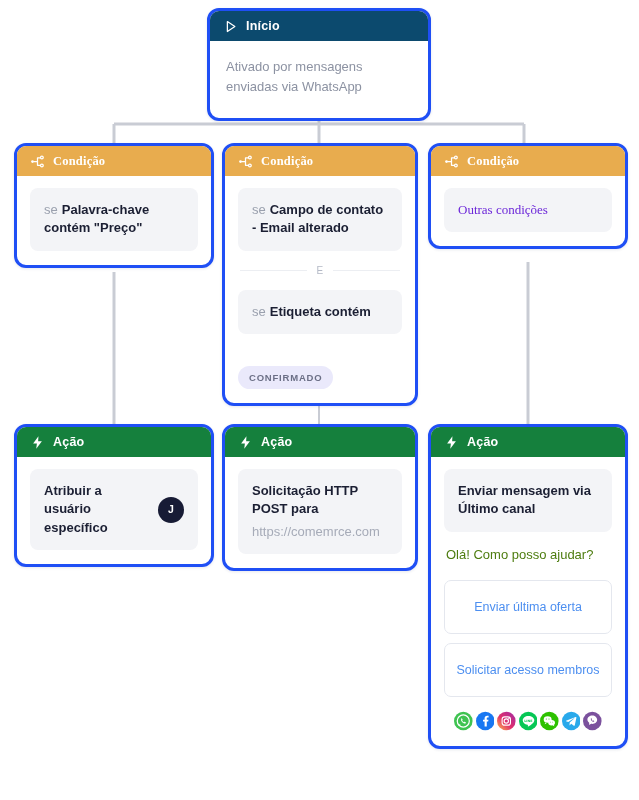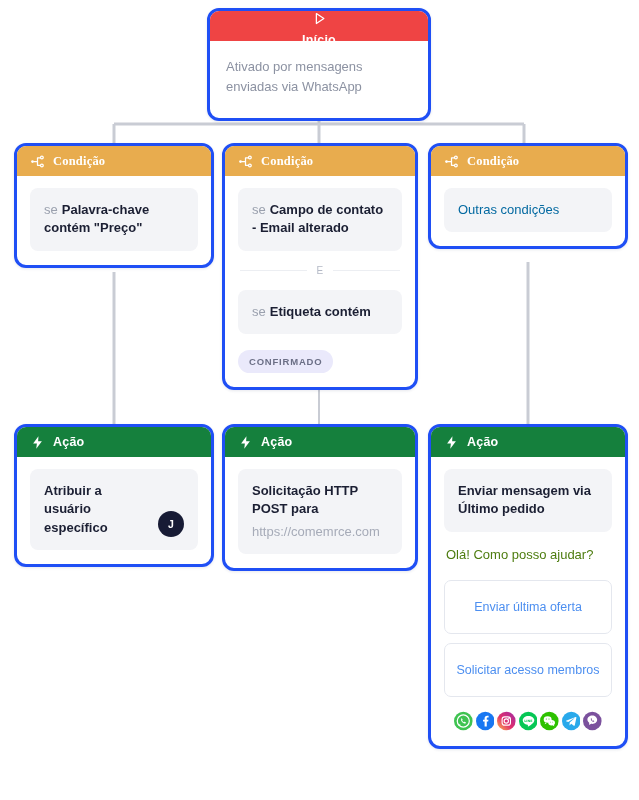--- a/index.html
+++ b/index.html
@@ -33,41 +33,41 @@
     height: 30px;
     display: flex;
     align-items: center;
     gap: 8px;
     padding: 0 13px;
     color: #ffffff;
     font-size: 12.5px;
     font-weight: 700;
     letter-spacing: .2px;
   }
-  .hdr-start     { background: #ef4444; flex-direction: column; }
+  .hdr-start     { background: #0c4a6e; }
   .hdr-condition { background: #e8ac4e; font-family: Liberation Serif, serif; }
   .hdr-action    { background: #15803d; }
 
   .hdr-icon { width: 15px; height: 15px; display: block; flex: 0 0 auto; }
   .hdr-label { line-height: 1; }
 
   .node-body { padding: 12px 13px 14px 13px; }
 
   
   .chip {
     background: #f3f4f7;
     border-radius: 8px;
     padding: 13px 14px;
     font-size: 13px;
     line-height: 1.42;
     color: #1b1f33;
     font-weight: 700;
   }
   .chip .se { color: #9aa0ae; font-weight: 400; margin-right: 4px; }
-  .chip.muted { color: #0369a1; font-weight: 400; }
+  .chip.muted { color: #6d28d9; font-weight: 400; font-family: Liberation Serif, serif; }
   .chip .url { color: #a6abb8; font-weight: 400; display: block; margin-top: 4px; }
 
   .plain-text {
     font-size: 13px;
     line-height: 1.45;
     color: #4d7c0f;
     padding: 13px 14px 2px 14px;
   }
 
   
@@ -96,38 +96,38 @@
   .and-divider::before,
   .and-divider::after {
     content: "";
     flex: 1;
     height: 1px;
     background: #eceef2;
   }
 
   .tag-badge {
     display: inline-block;
-    margin-top: 16px;
+    margin-top: 32px;
     background: #eae9fb;
     color: #6b6f86;
     font-size: 9.5px;
     font-weight: 700;
     letter-spacing: .8px;
     padding: 6px 11px;
     border-radius: 999px;
   }
 
   
   #node-act-1 { left: 14px;  top: 424px; width: 200px; }
   #node-act-2 { left: 222px; top: 424px; width: 196px; }
   #node-act-3 { left: 428px; top: 424px; width: 200px; }
 
   .assign-row {
     display: flex;
-    align-items: flex-end;
+    align-items: center;
     justify-content: space-between;
     gap: 20px;
   }
   .assign-row .label { font-size: 13px; font-weight: 700; color: #1b1f33; line-height: 1.42; }
   .avatar {
     width: 26px; height: 26px; flex: 0 0 auto;
     border-radius: 50%;
     background: #171b35;
     color: #ffffff;
     font-size: 10.5px;
@@ -285,21 +285,21 @@
   </div>
 
   <div class="node" id="node-act-3">
     <div class="node-header hdr-action">
       <svg class="hdr-icon" viewBox="0 0 24 24">
         <path d="M13.5 2 L5 13.5 H11 L10 22 L19 10 H13 Z" fill="#ffffff"></path>
       </svg>
       <span class="hdr-label">Ação</span>
     </div>
     <div class="node-body" style="padding:12px 13px 10px 13px;">
-      <div class="chip">Enviar mensagem via Último pedido</div>
+      <div class="chip">Enviar mensagem via Último canal</div>
       <div class="plain-text" style="padding:14px 2px 6px 2px;">Olá! Como posso ajudar?</div>
 
       <button class="reply-btn">Enviar última oferta</button>
       <button class="reply-btn">Solicitar acesso membros</button>
 
       <div class="social-bar">
 
         <svg class="social-ico" viewBox="0 0 40 40">
           <circle cx="20" cy="20" r="20" fill="#3fc351"></circle>
           <circle cx="20" cy="20" r="13" fill="none" stroke="#ffffff" stroke-width="2.6"></circle>

